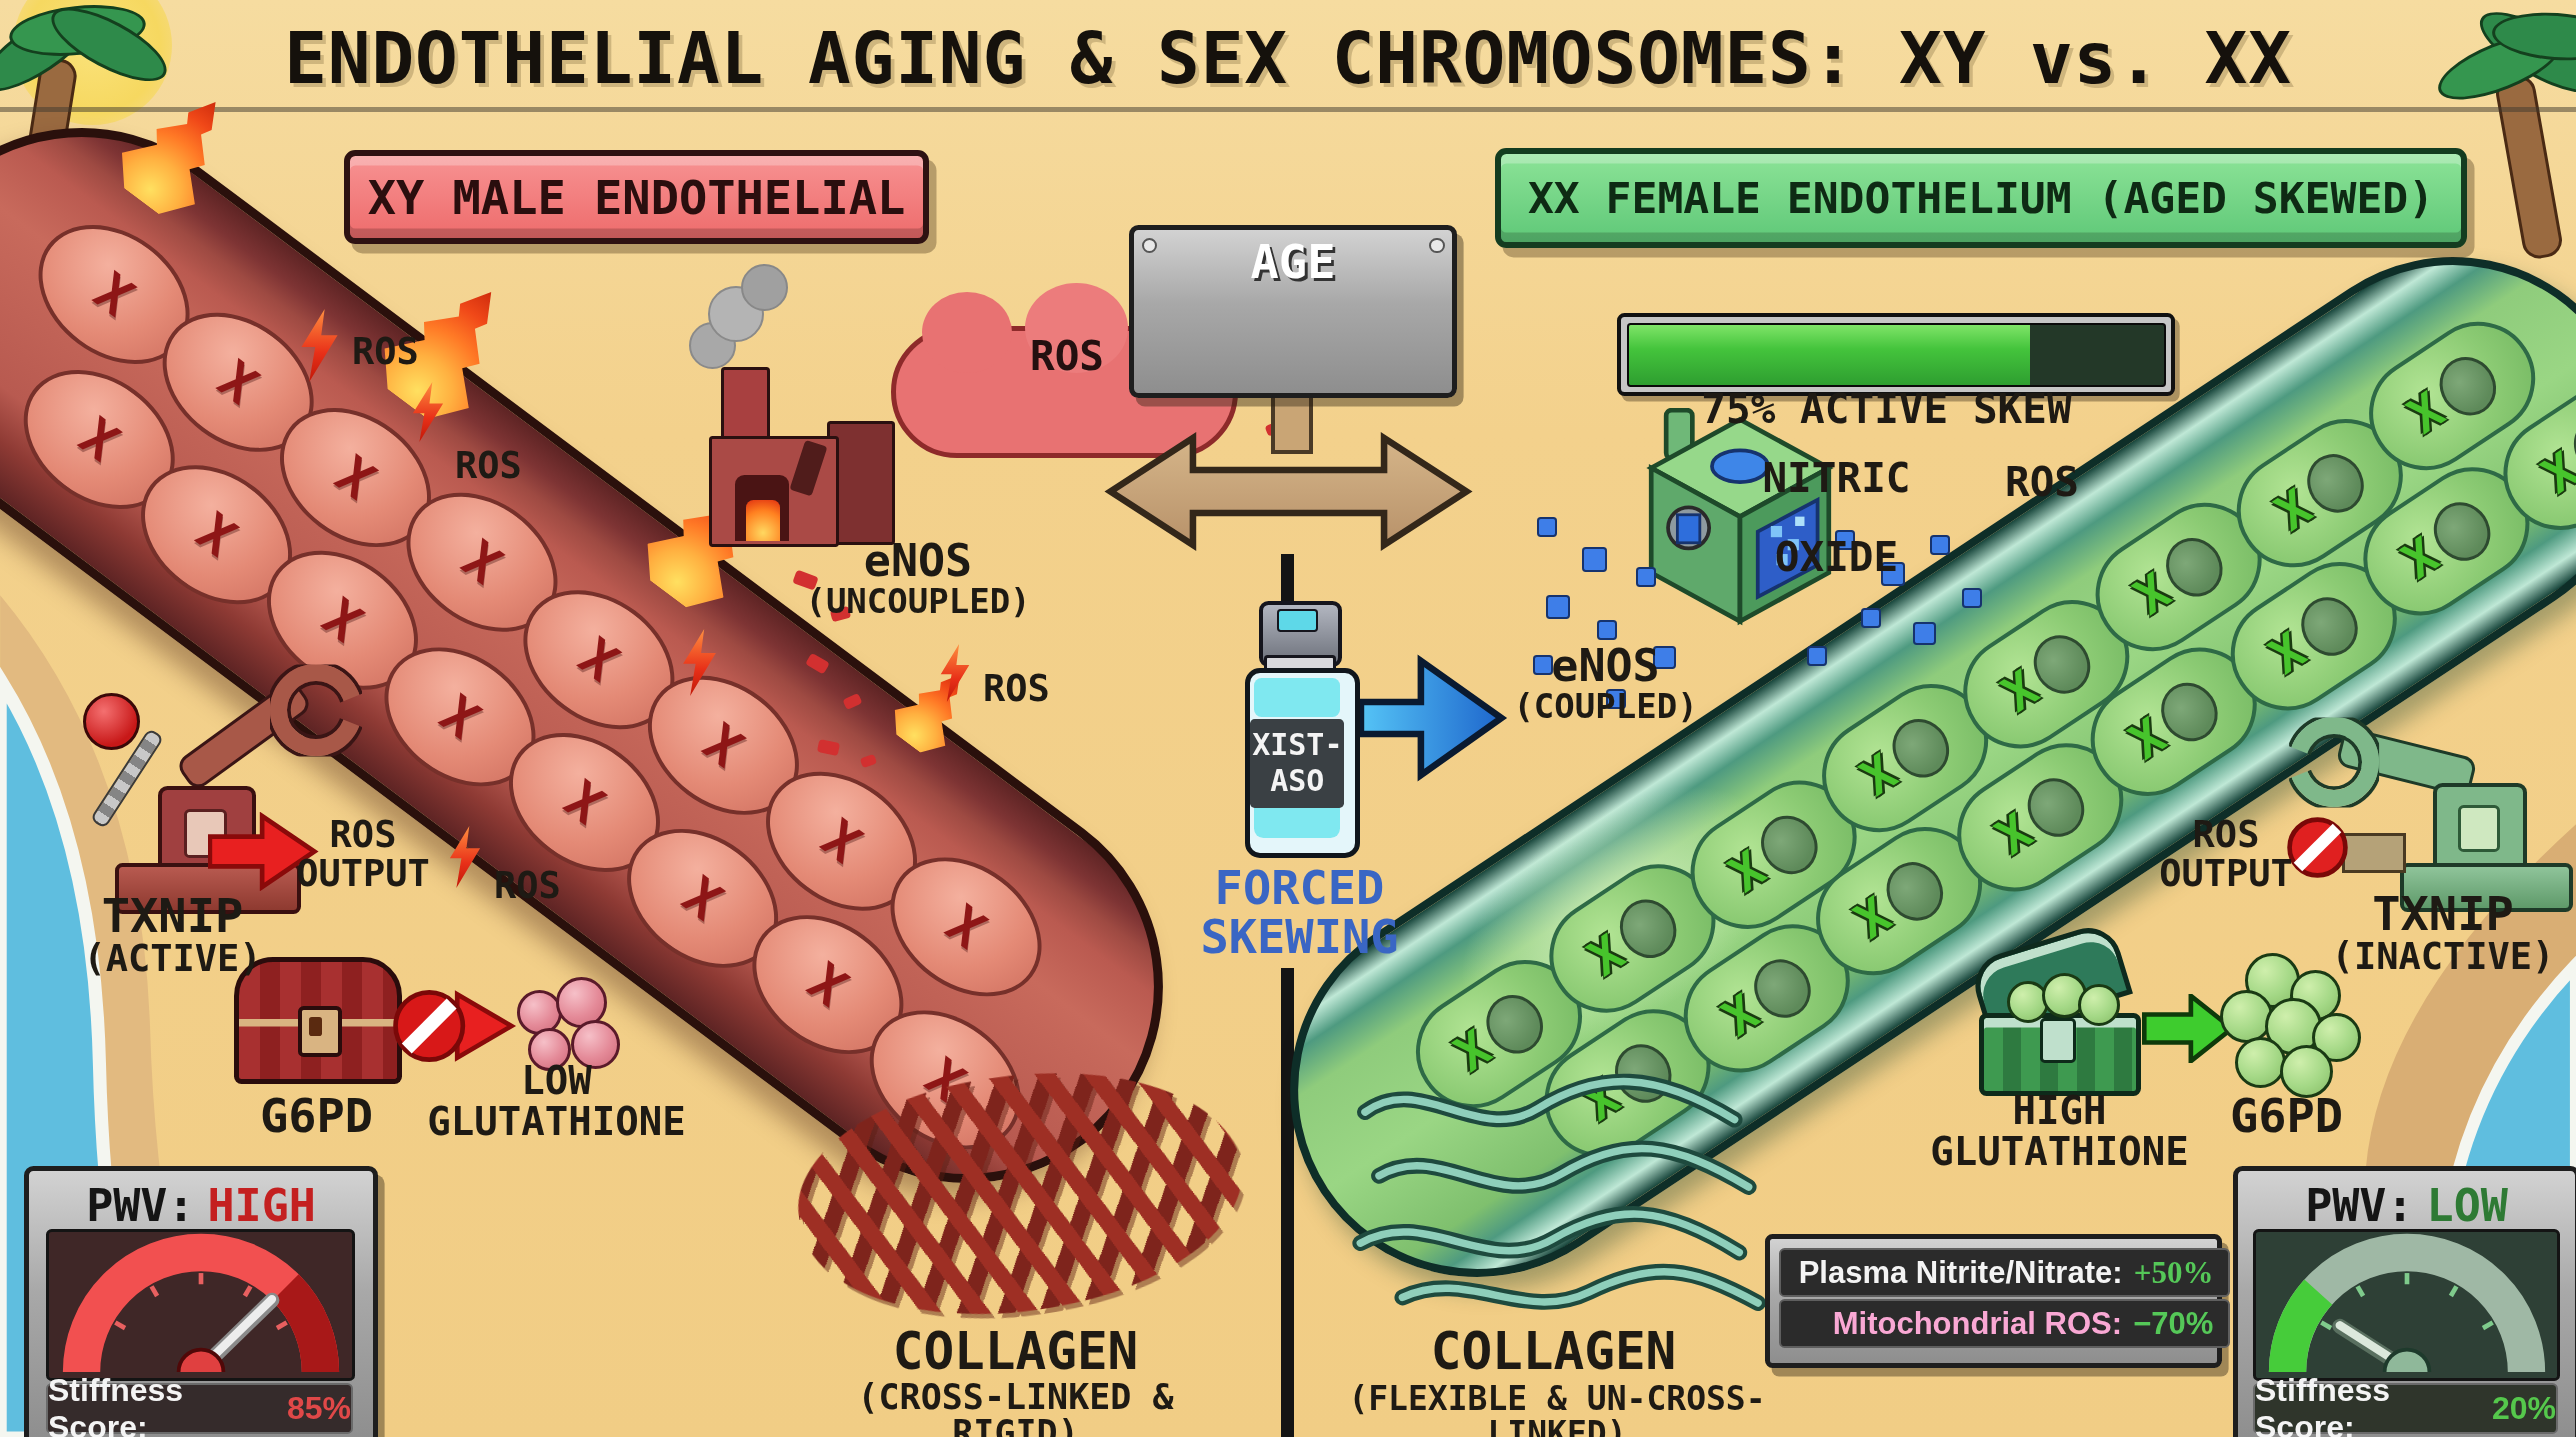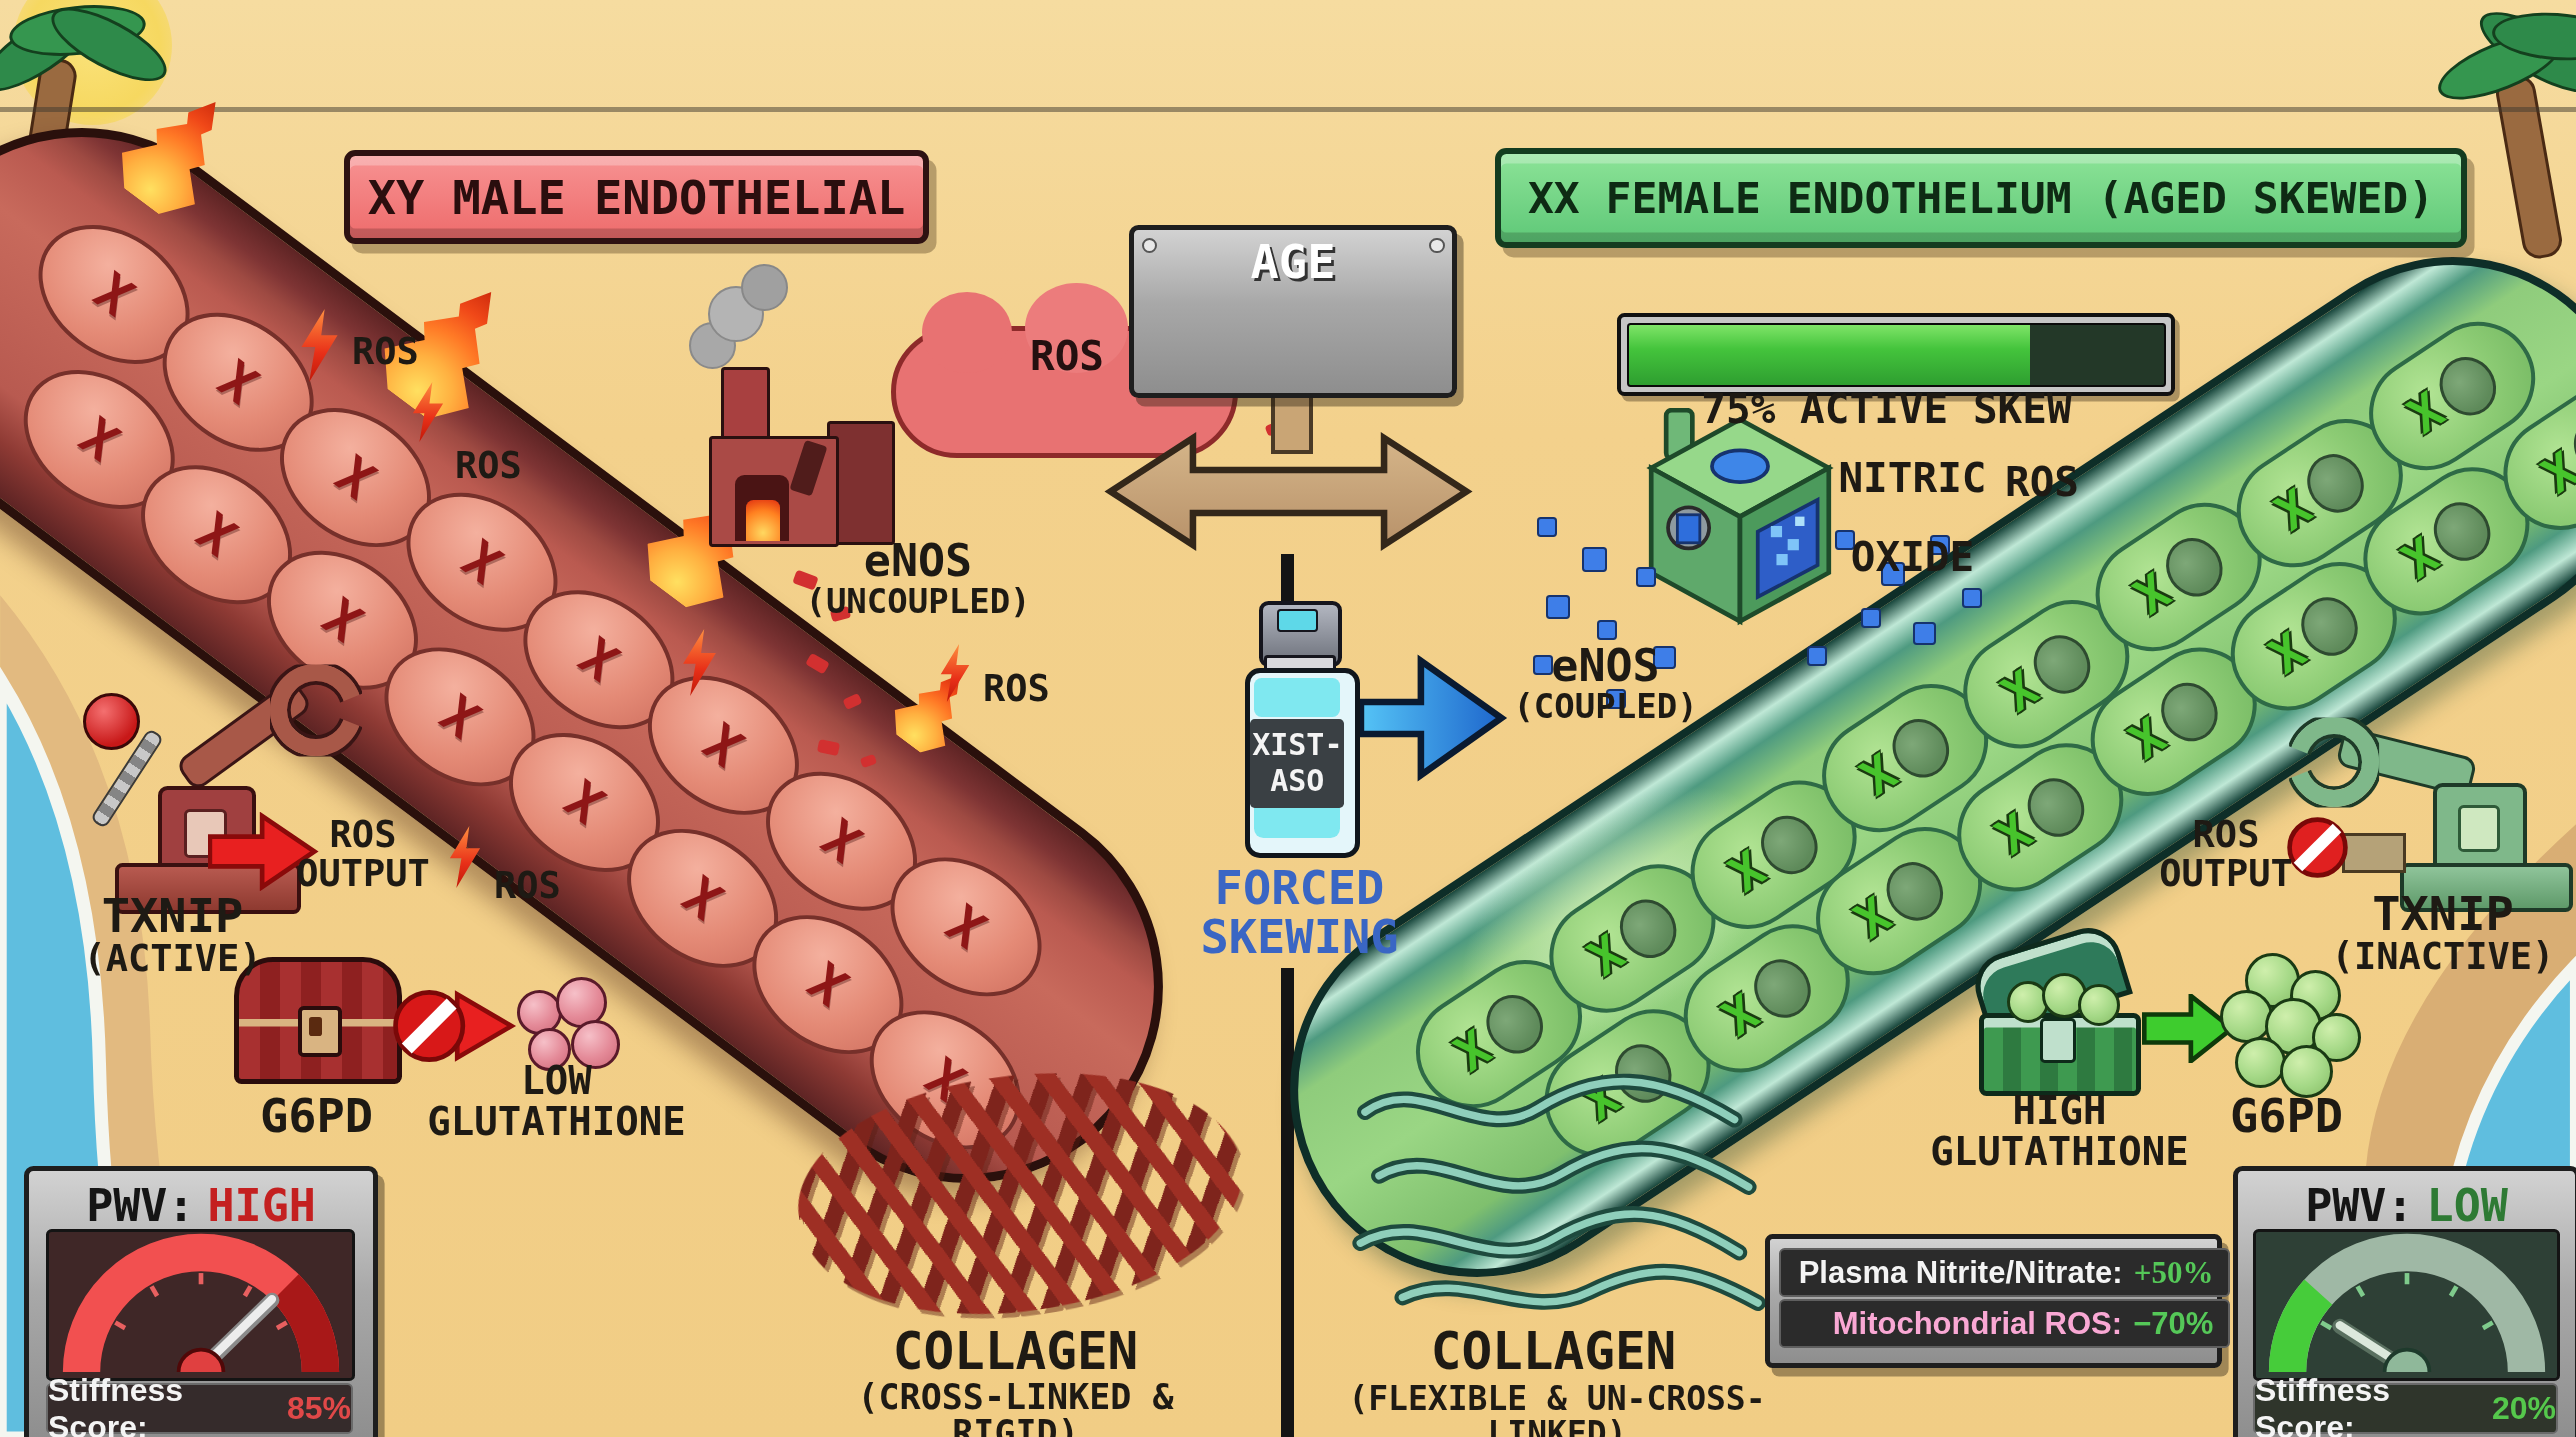--- a/index.html
+++ b/index.html
@@ -85,20 +85,21 @@
   </div>
   <svg class="abs" style="left:0;top:539px;z-index:0;" width="300" height="899" viewBox="0 0 320 960">
     <path d="M0 60 Q 150 240 160 520 Q 168 800 245 960 L 0 960 Z" fill="#E2BA80"></path>
     <path d="M0 150 Q 100 310 106 560 Q 112 820 175 960 L 0 960 Z" fill="#5FBEDF" stroke="#F4F6F0" stroke-width="14"></path>
   </svg>
   <svg class="abs" style="left:2202px;top:824px;z-index:0;" width="374" height="614" viewBox="0 0 400 656">
     <path d="M400 0 Q 190 190 175 370 Q 160 530 55 656 L 400 656 Z" fill="#D9AE74"></path>
     <path d="M400 150 Q 285 270 262 430 Q 246 550 168 656 L 400 656 Z" fill="#5FBEDF" stroke="#F4F6F0" stroke-width="13"></path>
   </svg>
 
+  <div class="abs px ctr" style="left:0;top:17px;width:2576px;font-size:71px;letter-spacing:0.9px;color:#15110C;text-shadow:3.7px 3.7px 0 rgba(90,70,30,.25);z-index:5;">ENDOTHELIAL AGING &amp; SEX CHROMOSOMES: XY vs. XX</div>
   <div class="abs" style="left:0;top:107px;width:2576px;height:4.7px;background:#3E382E;opacity:.5;z-index:1;"></div>
 
   <div class="divseg" style="left:1281px;top:554px;height:54px;"></div>
   <div class="divseg" style="left:1281px;top:968px;height:470px;"></div>
 
   <div class="abs vesselL">
     <div class="tube"></div>
     <div class="cells">
       <div class="cl" style="left:103px;top:73px;">
           <i>X</i>
@@ -425,21 +426,21 @@
   <div class="dot-blue" style="left:1533px;top:655px;"></div>
   <div class="dot-blue" style="left:1606px;top:689px;"></div>
   <div class="dot-blue" style="left:1835px;top:530px;"></div>
   <div class="dot-blue" style="left:1881px;top:562px;width:19.7px;height:19.7px;"></div>
   <div class="dot-blue" style="left:1930px;top:535px;"></div>
   <div class="dot-blue" style="left:1861px;top:608px;"></div>
   <div class="dot-blue" style="left:1913px;top:622px;width:19px;height:19px;"></div>
   <div class="dot-blue" style="left:1962px;top:588px;"></div>
   <div class="dot-blue" style="left:1807px;top:646px;"></div>
 
-  <div class="lbl px ctr" style="left:1805px;top:457px;width:215px;">
+  <div class="lbl px ctr" style="left:1729px;top:457px;width:215px;">
     <div style="font-size:41px;">NITRIC</div>
     <div style="font-size:41px;margin-top:36px;">OXIDE</div>
   </div>
   <div class="lbl px" style="left:2005px;top:461px;font-size:41px;">ROS</div>
   <div class="lbl px ctr" style="left:1498px;top:642px;width:215px;">
     <div style="font-size:45px;">eNOS</div>
     <div style="font-size:34px;">(COUPLED)</div>
   </div>
 
   <div class="abs" style="left:2291px;top:723px;width:281px;height:197px;z-index:3;">

